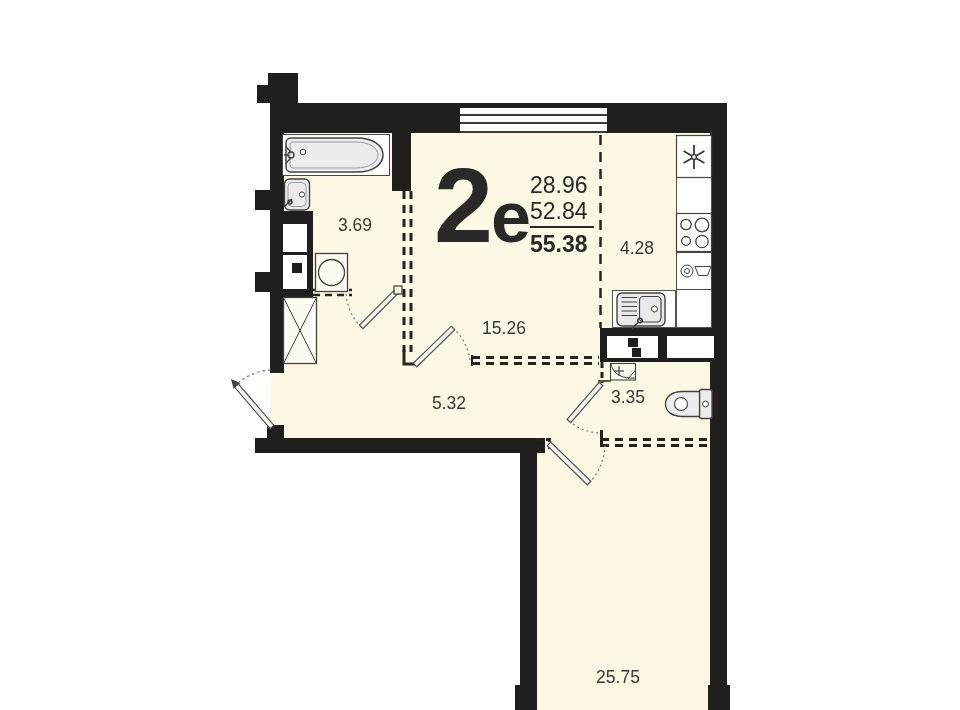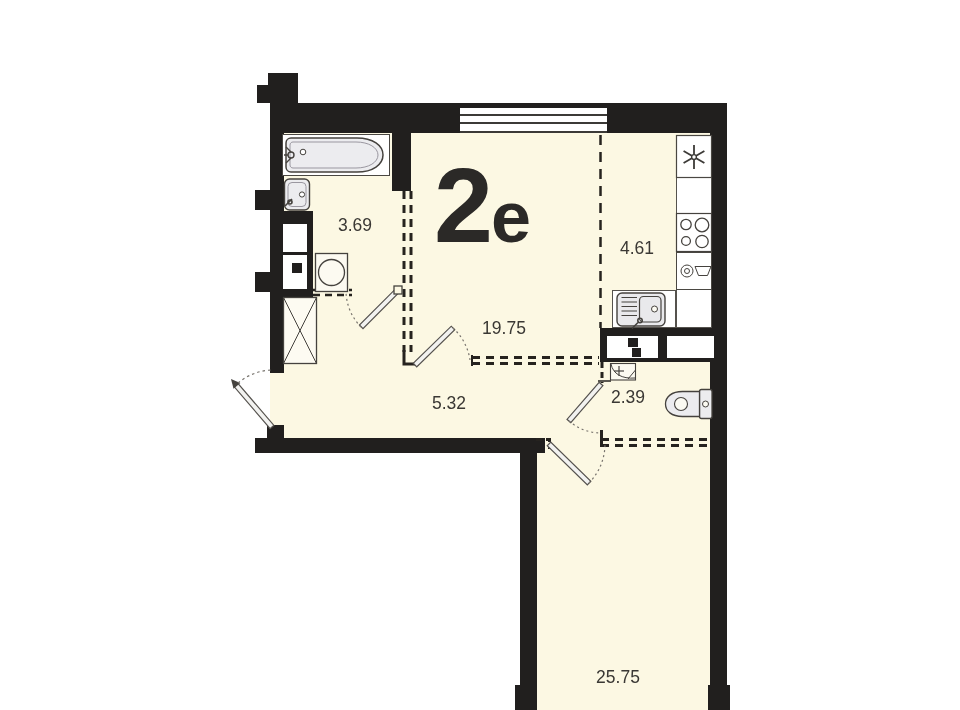--- a/index.html
+++ b/index.html
@@ -201,21 +201,26 @@
       <circle cx="705.5" cy="404" r="3" fill="#fbfaf2" stroke="#45423e" stroke-width="1"></circle>
       <path d="M699.5,391.5 h-17 c-11,0 -17,5.5 -17,12.5 c0,7 6,12.5 17,12.5 h17 z" fill="#ececef" stroke="#45423e" stroke-width="1.3"></path>
       <circle cx="681" cy="404" r="6.5" fill="#fbfaf2" stroke="#45423e" stroke-width="1.1"></circle>
     </g>
   </svg>
 
   <div class="unit-label">
     <span class="unit-num">2</span>
       <span class="unit-letter">е</span>
   </div>
+  <div class="fraction">
+    <div class="fr-row">28.96</div>
+    <div class="fr-row fr-mid">52.84</div>
+    <div class="fr-row fr-total">55.38</div>
+  </div>
 
   <div class="arealabel" style="left:325px;top:215px;">3.69</div>
-  <div class="arealabel" style="left:607px;top:238px;">4.61</div>
-  <div class="arealabel" style="left:474px;top:318px;">19.75</div>
+  <div class="arealabel" style="left:607px;top:238px;">4.28</div>
+  <div class="arealabel" style="left:474px;top:318px;">15.26</div>
   <div class="arealabel" style="left:419px;top:393px;">5.32</div>
-  <div class="arealabel" style="left:598px;top:387px;">2.39</div>
+  <div class="arealabel" style="left:598px;top:387px;">3.35</div>
   <div class="arealabel" style="left:588px;top:667px;">25.75</div>
 
 </div>
 
 </body></html>

